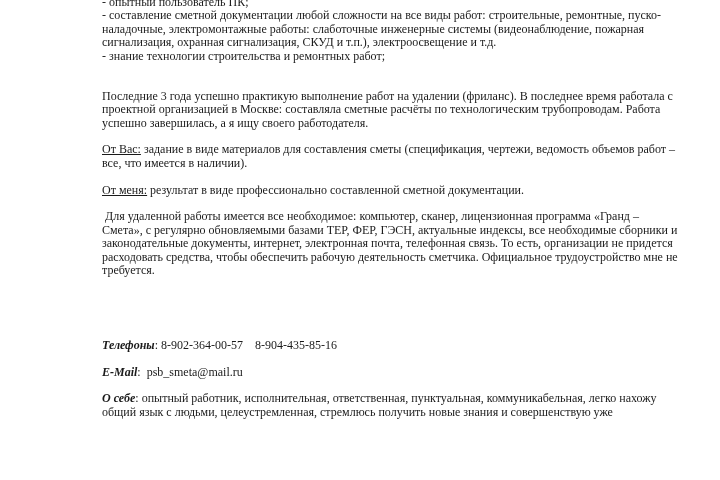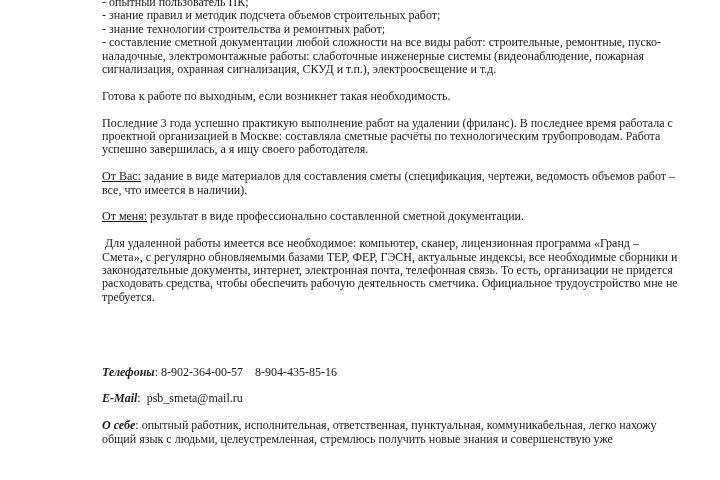--- a/index.html
+++ b/index.html
@@ -11,25 +11,23 @@
   .p { margin: 0; }
   .gap { height: 13.4px; }
   .u { text-decoration: underline; margin-top: 37px; }
   .bi { font-weight: bold; font-style: italic; }
 </style>
 </head>
 <body>
 
 <div class="page">
   <p class="p">- опытный пользователь ПК;</p>
-  <p class="p">- знание правил и методик подсчета объемов строительных работ;</p>
+  <p class="p">- составление сметной документации любой сложности на все виды работ: строительные, ремонтные, пуско-наладочные, электромонтажные работы: слаботочные инженерные системы (видеонаблюдение, пожарная сигнализация, охранная сигнализация, СКУД и т.п.), электроосвещение и т.д.</p>
   <p class="p">- знание технологии строительства и ремонтных работ;</p>
-  <p class="p">- составление сметной документации любой сложности на все виды работ: строительные, ремонтные, пуско-наладочные, электромонтажные работы: слаботочные инженерные системы (видеонаблюдение, пожарная сигнализация, охранная сигнализация, СКУД и т.п.), электроосвещение и т.д.</p>
   <div class="gap"></div>
-  <p class="p">Готова к работе по выходным, если возникнет такая необходимость.</p>
   <div class="gap"></div>
   <p class="p">Последние 3 года успешно практикую выполнение работ на удалении (фриланс). В последнее время работала с проектной организацией в Москве: составляла сметные расчёты по технологическим трубопроводам. Работа успешно завершилась, а я ищу своего работодателя.</p>
   <div class="gap"></div>
   <p class="p"><span class="u">От Вас:</span><span> задание в виде материалов для составления сметы (спецификация, чертежи, ведомость объемов работ – все, что имеется в наличии).</span></p>
   <div class="gap"></div>
   <p class="p"><span class="u">От меня:</span><span> результат в виде профессионально составленной сметной документации.</span></p>
   <div class="gap"></div>
   <p class="p" style="white-space: pre-wrap;"> Для удаленной работы имеется все необходимое: компьютер, сканер, лицензионная программа «Гранд – Смета», с регулярно обновляемыми базами ТЕР, ФЕР, ГЭСН, актуальные индексы, все необходимые сборники и законодательные документы, интернет, электронная почта, телефонная связь. То есть, организации не придется расходовать средства, чтобы обеспечить рабочую деятельность сметчика. Официальное трудоустройство мне не требуется.</p>
   <div class="gap"></div>
   <p class="p" style="white-space: pre; margin-top: 48px;"><span class="bi">Телефоны</span><span>: </span><span>8-902-364-00-57    8-904-435-85-16</span></p>

